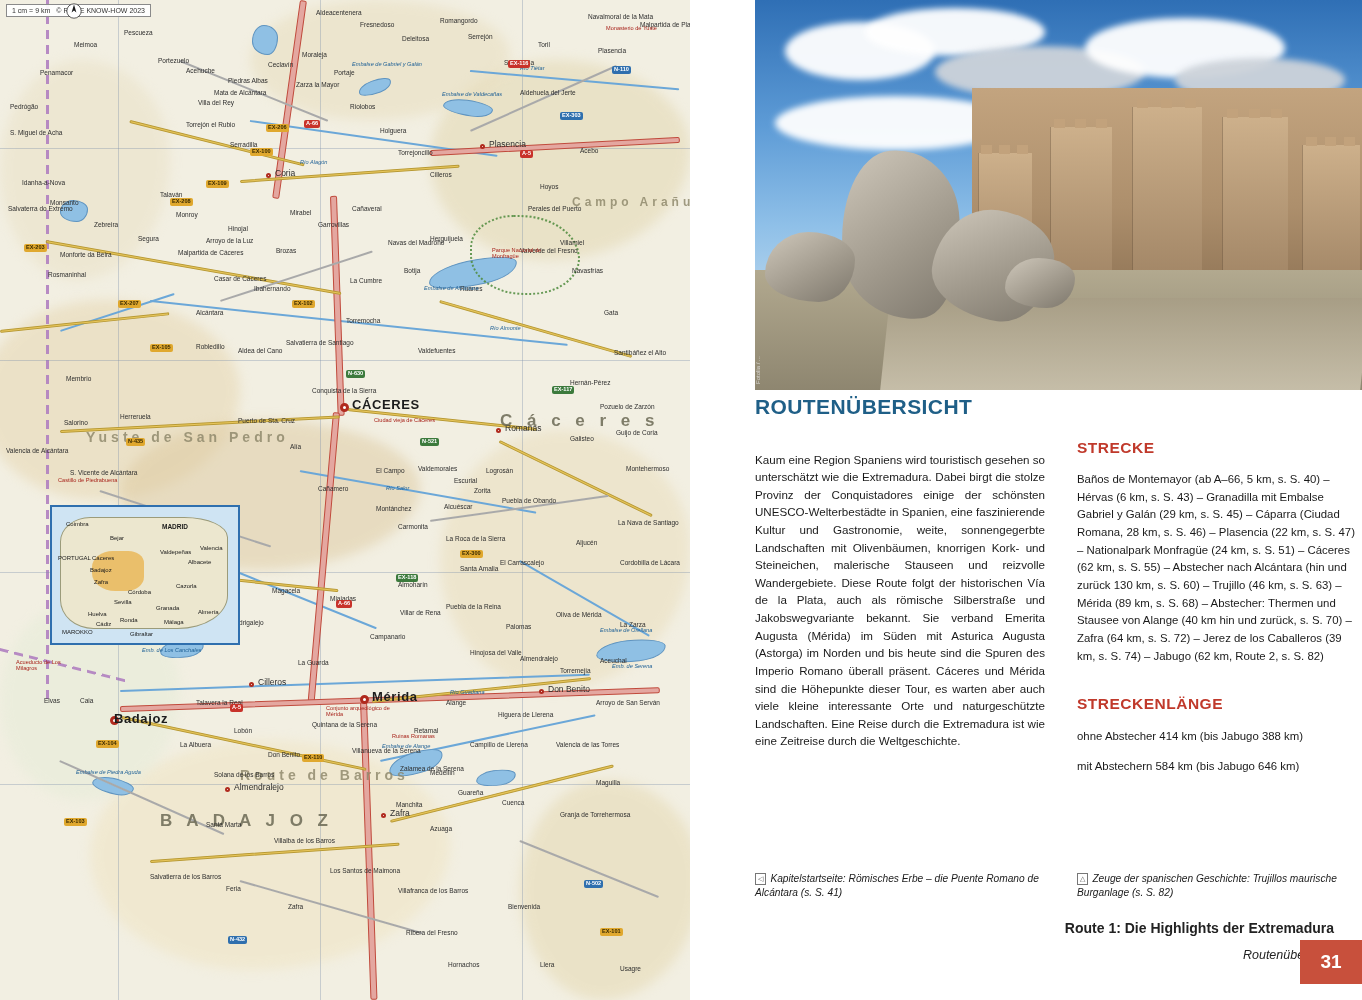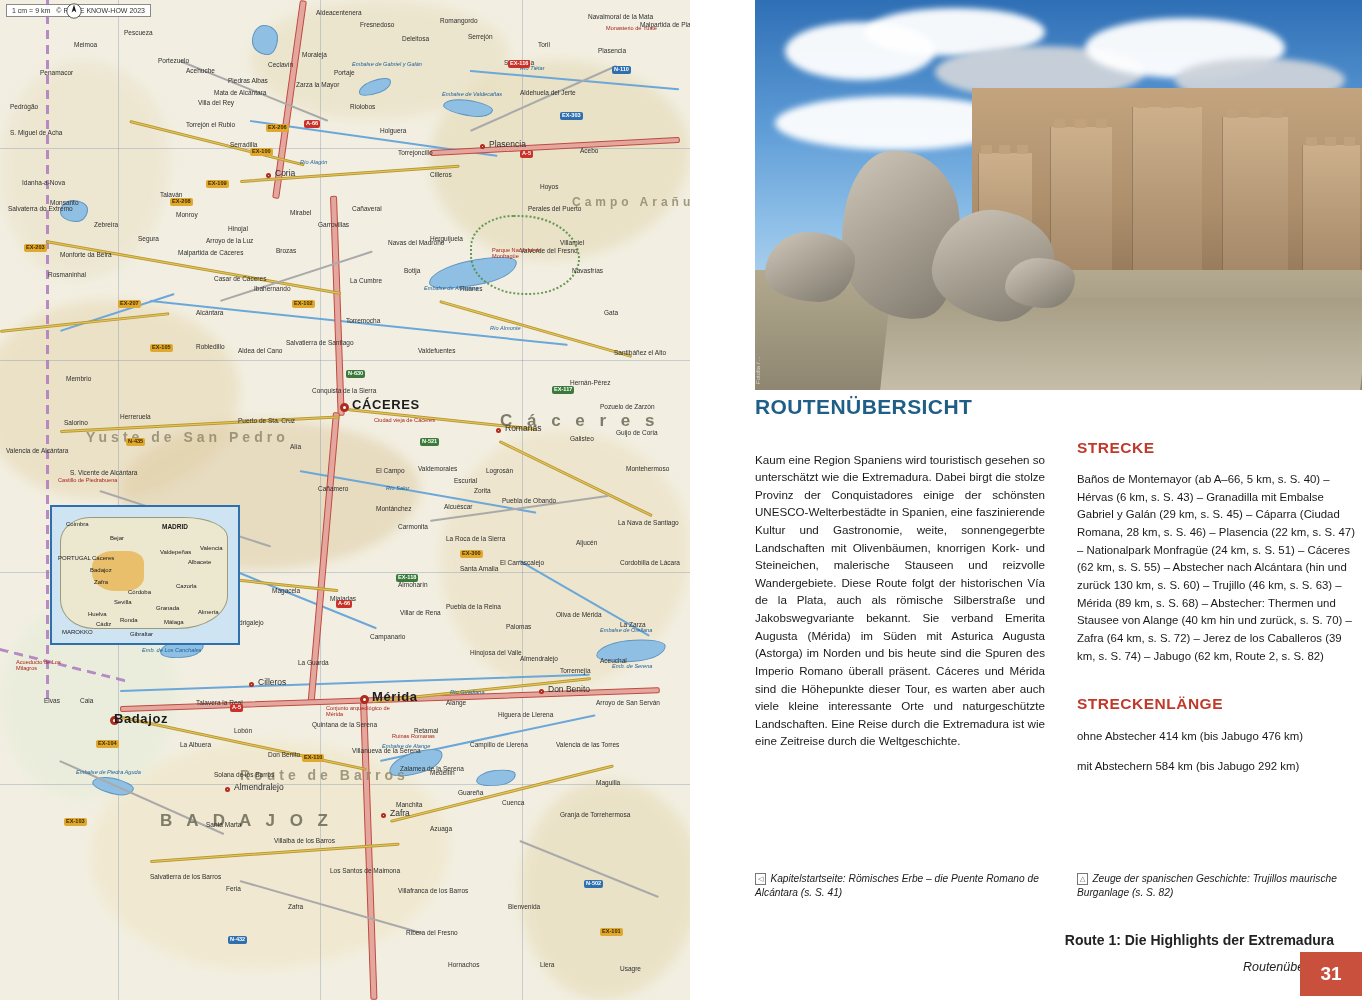--- a/index.html
+++ b/index.html
@@ -110,21 +110,21 @@
   h3.sub2 { margin:30px 0 14px 0; }
   .strecke { font-size:11.4px; line-height:1.55; color:#1a1a1a; }
   .len-line { font-size:11.4px; line-height:1.6; color:#1a1a1a; }
 
   .captions { position:absolute; left:65px; top:872px; width:607px; display:flex; gap:32px; }
   .cap { font-size:10.2px; font-style:italic; color:#1a1a1a; line-height:1.42; }
   .cap .mark { display:inline-block; font-style:normal; border:1px solid #777; color:#555; font-size:7px; padding:0 2px; margin-right:4px; vertical-align:1px; }
   .cap-left { width:290px; }
   .cap-right { width:285px; }
 
-  .footer { position:absolute; left:0; right:0; bottom:4px; height:62px; }
+  .footer { position:absolute; left:0; right:0; bottom:16px; height:62px; }
   .foot-title { position:absolute; right:28px; bottom:48px; font-size:14px; font-weight:bold; color:#222; }
   .foot-sub { position:absolute; right:28px; bottom:22px; font-size:12.5px; font-style:italic; color:#222; }
   .pagenum-box { position:absolute; right:0; bottom:0; width:62px; height:44px; background:#c8503c; display:flex; align-items:center; justify-content:center; }
   .pagenum { color:#fff; font-size:19px; font-weight:bold; }
   .gutter { position:absolute; left:690px; top:0; width:4px; height:1000px; background:#ffffff; }
 </style>
 </head>
 <body>
 
 <div class="page">
@@ -531,22 +531,22 @@
     <div class="content">
       <h2 class="section-title">ROUTENÜBERSICHT</h2>
       <div class="cols">
         <div class="col-left">
           <p class="body-text">Kaum eine Region Spaniens wird touristisch gesehen so unterschätzt wie die Extremadura. Dabei birgt die stolze Provinz der Conquistadores einige der schönsten UNESCO-Welterbestädte in Spanien, eine faszinierende Kultur und Gastronomie, weite, sonnengegerbte Landschaften mit Olivenbäumen, knorrigen Kork- und Steineichen, malerische Stauseen und reizvolle Wandergebiete. Diese Route folgt der historischen Vía de la Plata, auch als römische Silberstraße und Jakobswegvariante bekannt. Sie verband Emerita Augusta (Mérida) im Süden mit Asturica Augusta (Astorga) im Norden und bis heute sind die Spuren des Imperio Romano überall präsent. Cáceres und Mérida sind die Höhepunkte dieser Tour, es warten aber auch viele kleine interessante Orte und naturgeschützte Landschaften. Eine Reise durch die Extremadura ist wie eine Zeitreise durch die Weltgeschichte.</p>
         </div>
         <div class="col-right">
           <h3 class="sub">STRECKE</h3>
           <p class="strecke">Baños de Montemayor (ab A–66, 5 km, s. S. 40) – Hérvas (6 km, s. S. 43) – Granadilla mit Embalse Gabriel y Galán (29 km, s. S. 45) – Cáparra (Ciudad Romana, 28 km, s. S. 46) – Plasencia (22 km, s. S. 47) – Nationalpark Monfragüe (24 km, s. S. 51) – Cáceres (62 km, s. S. 55) – Abstecher nach Alcántara (hin und zurück 130 km, s. S. 60) – Trujillo (46 km, s. S. 63) – Mérida (89 km, s. S. 68) – Abstecher: Thermen und Stausee von Alange (40 km hin und zurück, s. S. 70) – Zafra (64 km, s. S. 72) – Jerez de los Caballeros (39 km, s. S. 74) – Jabugo (62 km, Route 2, s. S. 82)</p>
           <h3 class="sub sub2">STRECKENLÄNGE</h3>
-          <p class="len-line">ohne Abstecher 414 km (bis Jabugo 476 km)</p>
-          <p class="len-line" style="margin-top:2px;">mit Abstechern 584 km (bis Jabugo 292 km)</p>
+          <p class="len-line">ohne Abstecher 414 km (bis Jabugo 388 km)</p>
+          <p class="len-line" style="margin-top:2px;">mit Abstechern 584 km (bis Jabugo 646 km)</p>
         </div>
       </div>
     </div>
 
     <div class="captions">
       <div class="cap cap-left">
         <span class="mark">◁</span><span>Kapitelstartseite: Römisches Erbe – die Puente Romano de Alcántara (s. S. 41)</span>
       </div>
       <div class="cap cap-right">
         <span class="mark">△</span><span>Zeuge der spanischen Geschichte: Trujillos maurische Burganlage (s. S. 82)</span>

